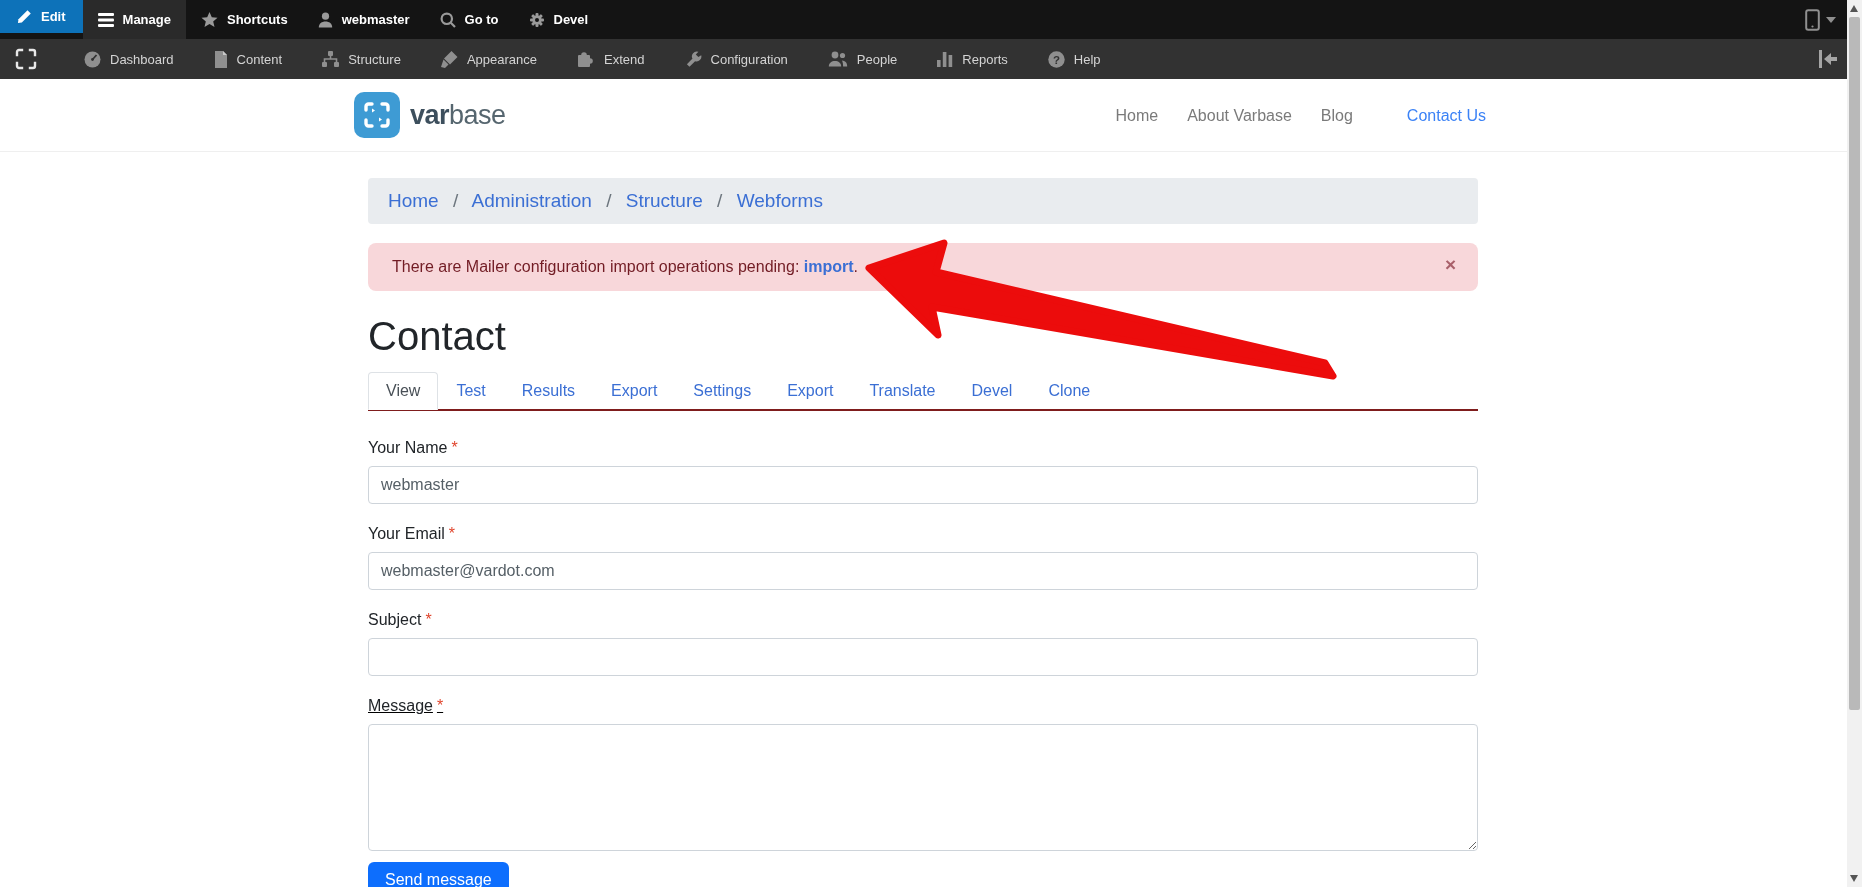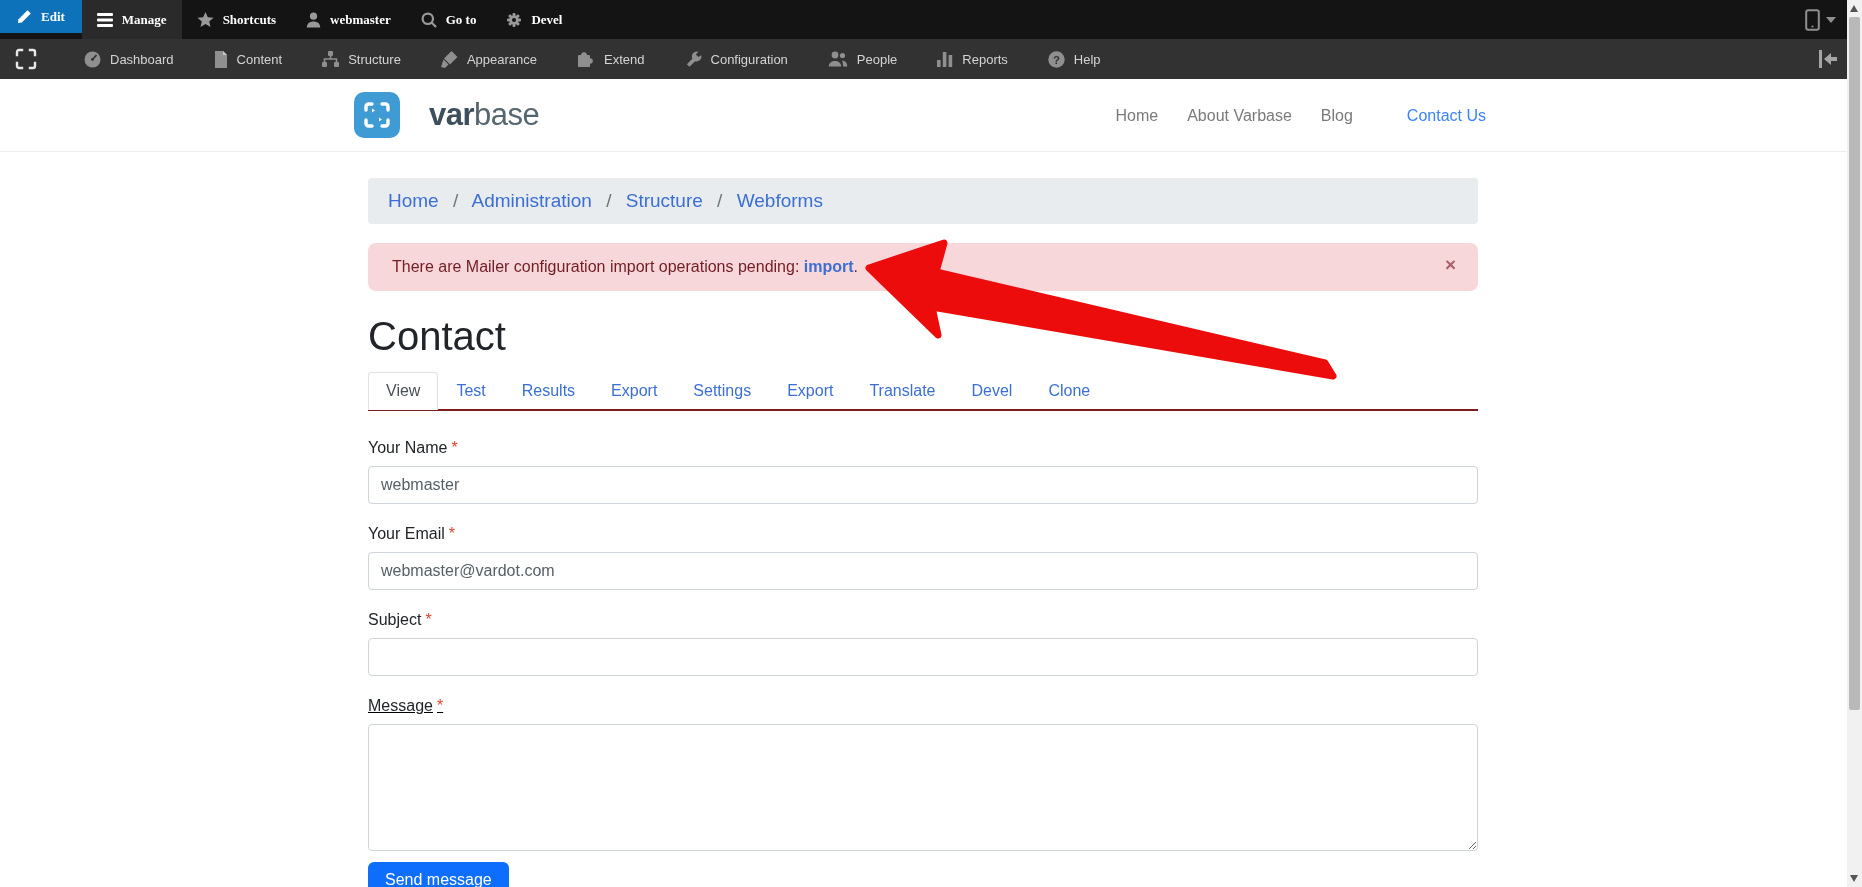--- a/index.html
+++ b/index.html
@@ -1,21 +1,21 @@
 <!DOCTYPE html>
 <html><head>
 <meta charset="utf-8">
 <style>
   * { margin:0; padding:0; box-sizing:border-box; }
   html,body { width:1862px; height:887px; overflow:hidden; background:#fff;
     font-family:"Liberation Sans", sans-serif; }
 
   
   .toolbar-top { position:absolute; left:0; top:0; width:1862px; height:39px;
-    background:#141414; display:flex; align-items:stretch; z-index:20;font-family:Liberation Serif, serif; }
+    background:#141414; display:flex; align-items:stretch; z-index:20; }
   .tb-item { display:flex; align-items:center; gap:9px; padding:0 15px;
     color:#fff; font-size:13px; font-weight:bold; cursor:pointer; }
   .tb-edit { background:#0d72b9; height:33px; align-self:flex-start; padding:0 17px; }
   .tb-manage { background:#2a2a2a; }
   .tb-right { margin-left:auto; margin-right:26px; display:flex; align-items:center; gap:6px; }
   .caret { width:0; height:0; border-left:5px solid transparent;
     border-right:5px solid transparent; border-top:6px solid #8f8f8f; }
 
   .toolbar-admin { position:absolute; left:0; top:39px; width:1862px; height:40px;
     background:#323232; display:flex; align-items:stretch; z-index:20; }
@@ -27,21 +27,21 @@
   .ticon { display:inline-block; flex:0 0 auto; }
 
   
   .site-header { position:absolute; left:0; top:79px; width:1862px; height:73px;
     background:#fff; border-bottom:1px solid #efefef; z-index:5; }
   .header-inner { position:relative; width:1140px; height:73px; margin-left:354px; }
   .brand { position:absolute; left:0; top:13px; display:flex; align-items:center;
     gap:10px; cursor:pointer; }
   .brand-mark { width:46px; height:46px; border-radius:10px; background:#3e9bd4;
     display:flex; align-items:center; justify-content:center; }
-  .brand-text { font-size:31px; color:#3d4f5d; letter-spacing:-0.5px;margin-left:19px; }
+  .brand-text { font-size:27px; color:#3d4f5d; letter-spacing:-0.5px; }
   .brand-text b { font-weight:bold; }
   .brand-text span.light { font-weight:normal; color:#56666f; }
   .main-nav { position:absolute; right:8px; top:0; height:73px;
     display:flex; align-items:center; gap:29px; }
   .main-nav a { font-size:16px; color:#7a7a7a; text-decoration:none; cursor:pointer; }
   .main-nav a.active { color:#3b82f6;margin-left:25px; }
 
   
   .main { position:absolute; left:0; top:153px; width:1862px; height:734px; background:#fff; }
   .container { width:1110px; margin-left:368px; padding-top:25px; }

